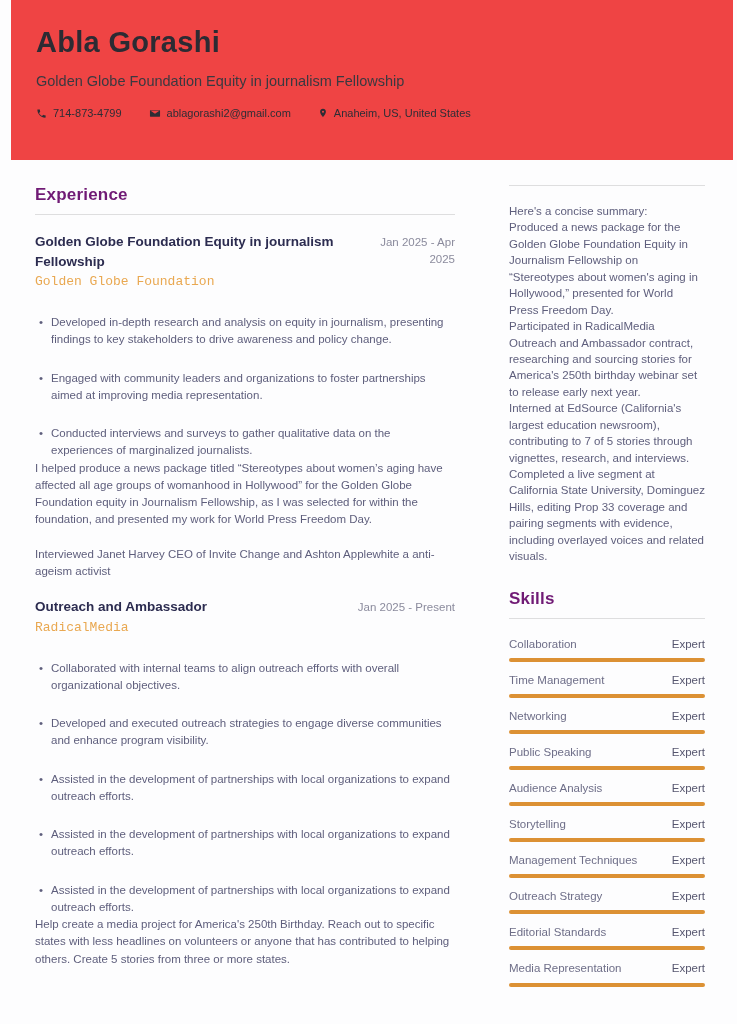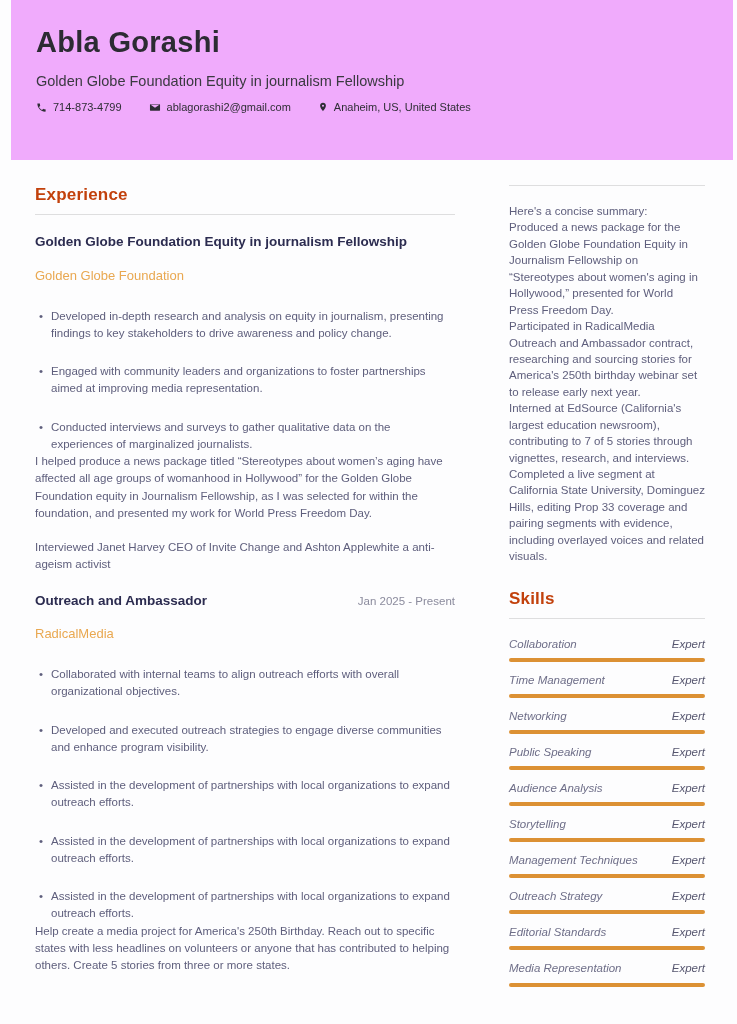--- a/index.html
+++ b/index.html
@@ -9,38 +9,38 @@
     margin:0 auto;
     background:#fdfdfe;
     overflow:hidden;
     font-family:"Liberation Sans", sans-serif;
     color:#5e5e7c;
   }
   
   .header {
     margin:0 4px 0 11px;
     height:160px;
-    background:#f0abfc;
+    background:#ef4444;
     padding:26px 0 0 25px;
     box-sizing:border-box;
   }
   .name {
     margin:0;
     font-size:29px;
     font-weight:bold;
     letter-spacing:.3px;
     color:#2c2b33;
   }
   .subtitle {
     margin-top:14px;
     font-size:14.5px;
     color:#3a3940;
   }
   .contact-row {
-    margin-top:12px;
+    margin-top:18px;
     display:flex;
     gap:27px;
     font-size:11px;
     color:#2e2d35;
   }
   .contact-item { display:flex; align-items:center; gap:6px; }
   .contact-item svg { display:block; }
   
   .content {
     display:flex;
@@ -48,61 +48,61 @@
     padding:25px 31px 0 35px;
     box-sizing:border-box;
   }
   .col-left  { width:420px; flex:none; }
   .col-right { width:196px; flex:none; }
   .section-heading {
     margin:0 0 9px;
     font-size:17px;
     font-weight:bold;
     letter-spacing:.2px;
-    color:#c2410c;
+    color:#701a75;
   }
   .rule { height:1px; background:#dededf; margin-bottom:17px; }
   
   .job + .job { margin-top:17px; }
   .job-head { display:flex; justify-content:space-between; gap:10px; }
   .job-title {
     margin:0; flex:1;
     font-size:13.5px; font-weight:bold;
     line-height:1.45;
     color:#2c2c50;
   }
   .job-dates {
     flex:none; width:102px;
     padding-top:2px;
     text-align:right;
     font-size:11.5px; line-height:1.5;
     color:#8b8b9d;
   }
-  .job-company { margin-top:16px; font-size:13px; color:#e9a851; }
+  .job-company { margin-top:3px; font-size:13px; color:#e9a851;font-family:Liberation Mono, monospace; }
   .job-bullets { margin:25px 0 0; padding:0 0 0 16px; list-style:none; }
   .job-bullets li {
     position:relative;
     margin-bottom:21px;
     font-size:11.5px; line-height:1.5;
     color:#5e5e7c;
   }
   .job-bullets li::before {
     content:"\2022";
     position:absolute; left:-12px; top:0;
     color:#5e5e7c;
   }
   .job-bullets li:last-child { margin-bottom:0; }
   .job-paragraph { margin:0; font-size:11.5px; line-height:1.5; color:#5e5e7c; }
   .job-paragraph + .job-paragraph { margin-top:17px; }
   
   .summary-text p { margin:0; font-size:11.5px; line-height:1.43; color:#5e5e7c; }
   
   .skills-section { margin-top:24px; }
   .skill-row { margin-bottom:10px; }
-  .skill-line { display:flex; justify-content:space-between; font-size:11.5px; line-height:1.4;font-style:italic; }
+  .skill-line { display:flex; justify-content:space-between; font-size:11.5px; line-height:1.4; }
   .skill-label { color:#6e6e88; }
   .skill-level { color:#56566f; }
   .skill-bar { height:4px; margin-top:6px; border-radius:2px; background:#dc9134; }
 </style>
 </head>
 <body>
 
 <div class="page">
 
   <header class="header">
@@ -138,20 +138,21 @@
 
   <div class="content">
 
     <section class="col-left">
       <h2 class="section-heading">Experience</h2>
       <div class="rule"></div>
       <div id="jobs">
   <article class="job">
     <div class="job-head">
       <h3 class="job-title">Golden Globe Foundation Equity in journalism Fellowship</h3>
+      <div class="job-dates">Jan 2025 - Apr 2025</div>
     </div>
     <div class="job-company">Golden Globe Foundation</div>
     <ul class="job-bullets">
               <li>Developed in-depth research and analysis on equity in journalism, presenting findings to key stakeholders to drive awareness and policy change.</li>
               <li>Engaged with community leaders and organizations to foster partnerships aimed at improving media representation.</li>
               <li>Conducted interviews and surveys to gather qualitative data on the experiences of marginalized journalists.</li>
             </ul>
     <div class="job-paragraphs">
               <p class="job-paragraph">I helped produce a news package titled “Stereotypes about women’s aging have affected all age groups of womanhood in Hollywood”  for the Golden Globe Foundation equity in Journalism Fellowship, as I was selected for within the foundation, and presented my work for World Press Freedom Day.</p>
               <p class="job-paragraph">Interviewed Janet Harvey CEO of Invite Change and Ashton Applewhite a anti-ageism activist</p>

